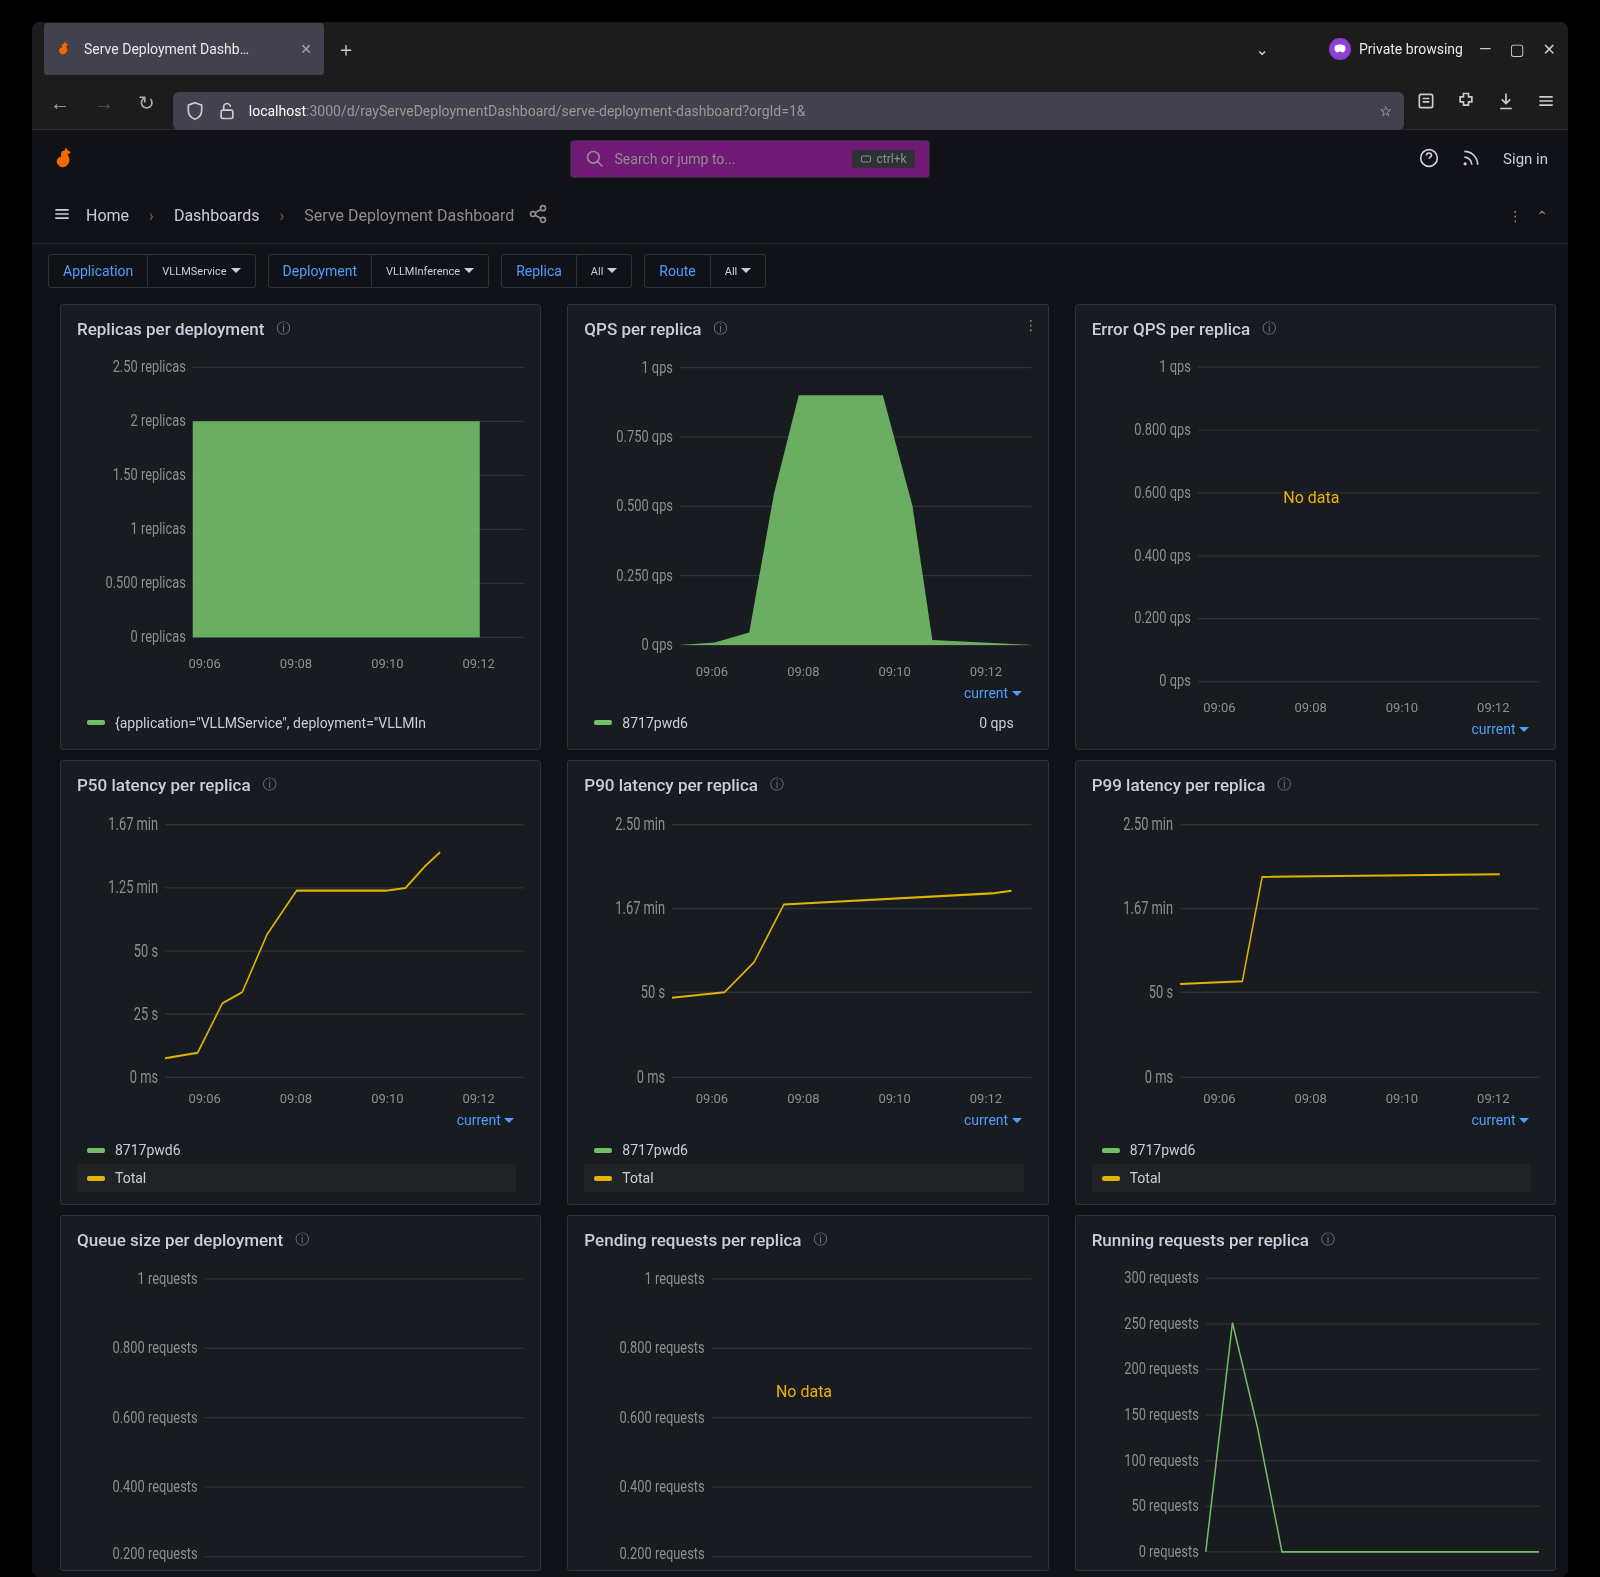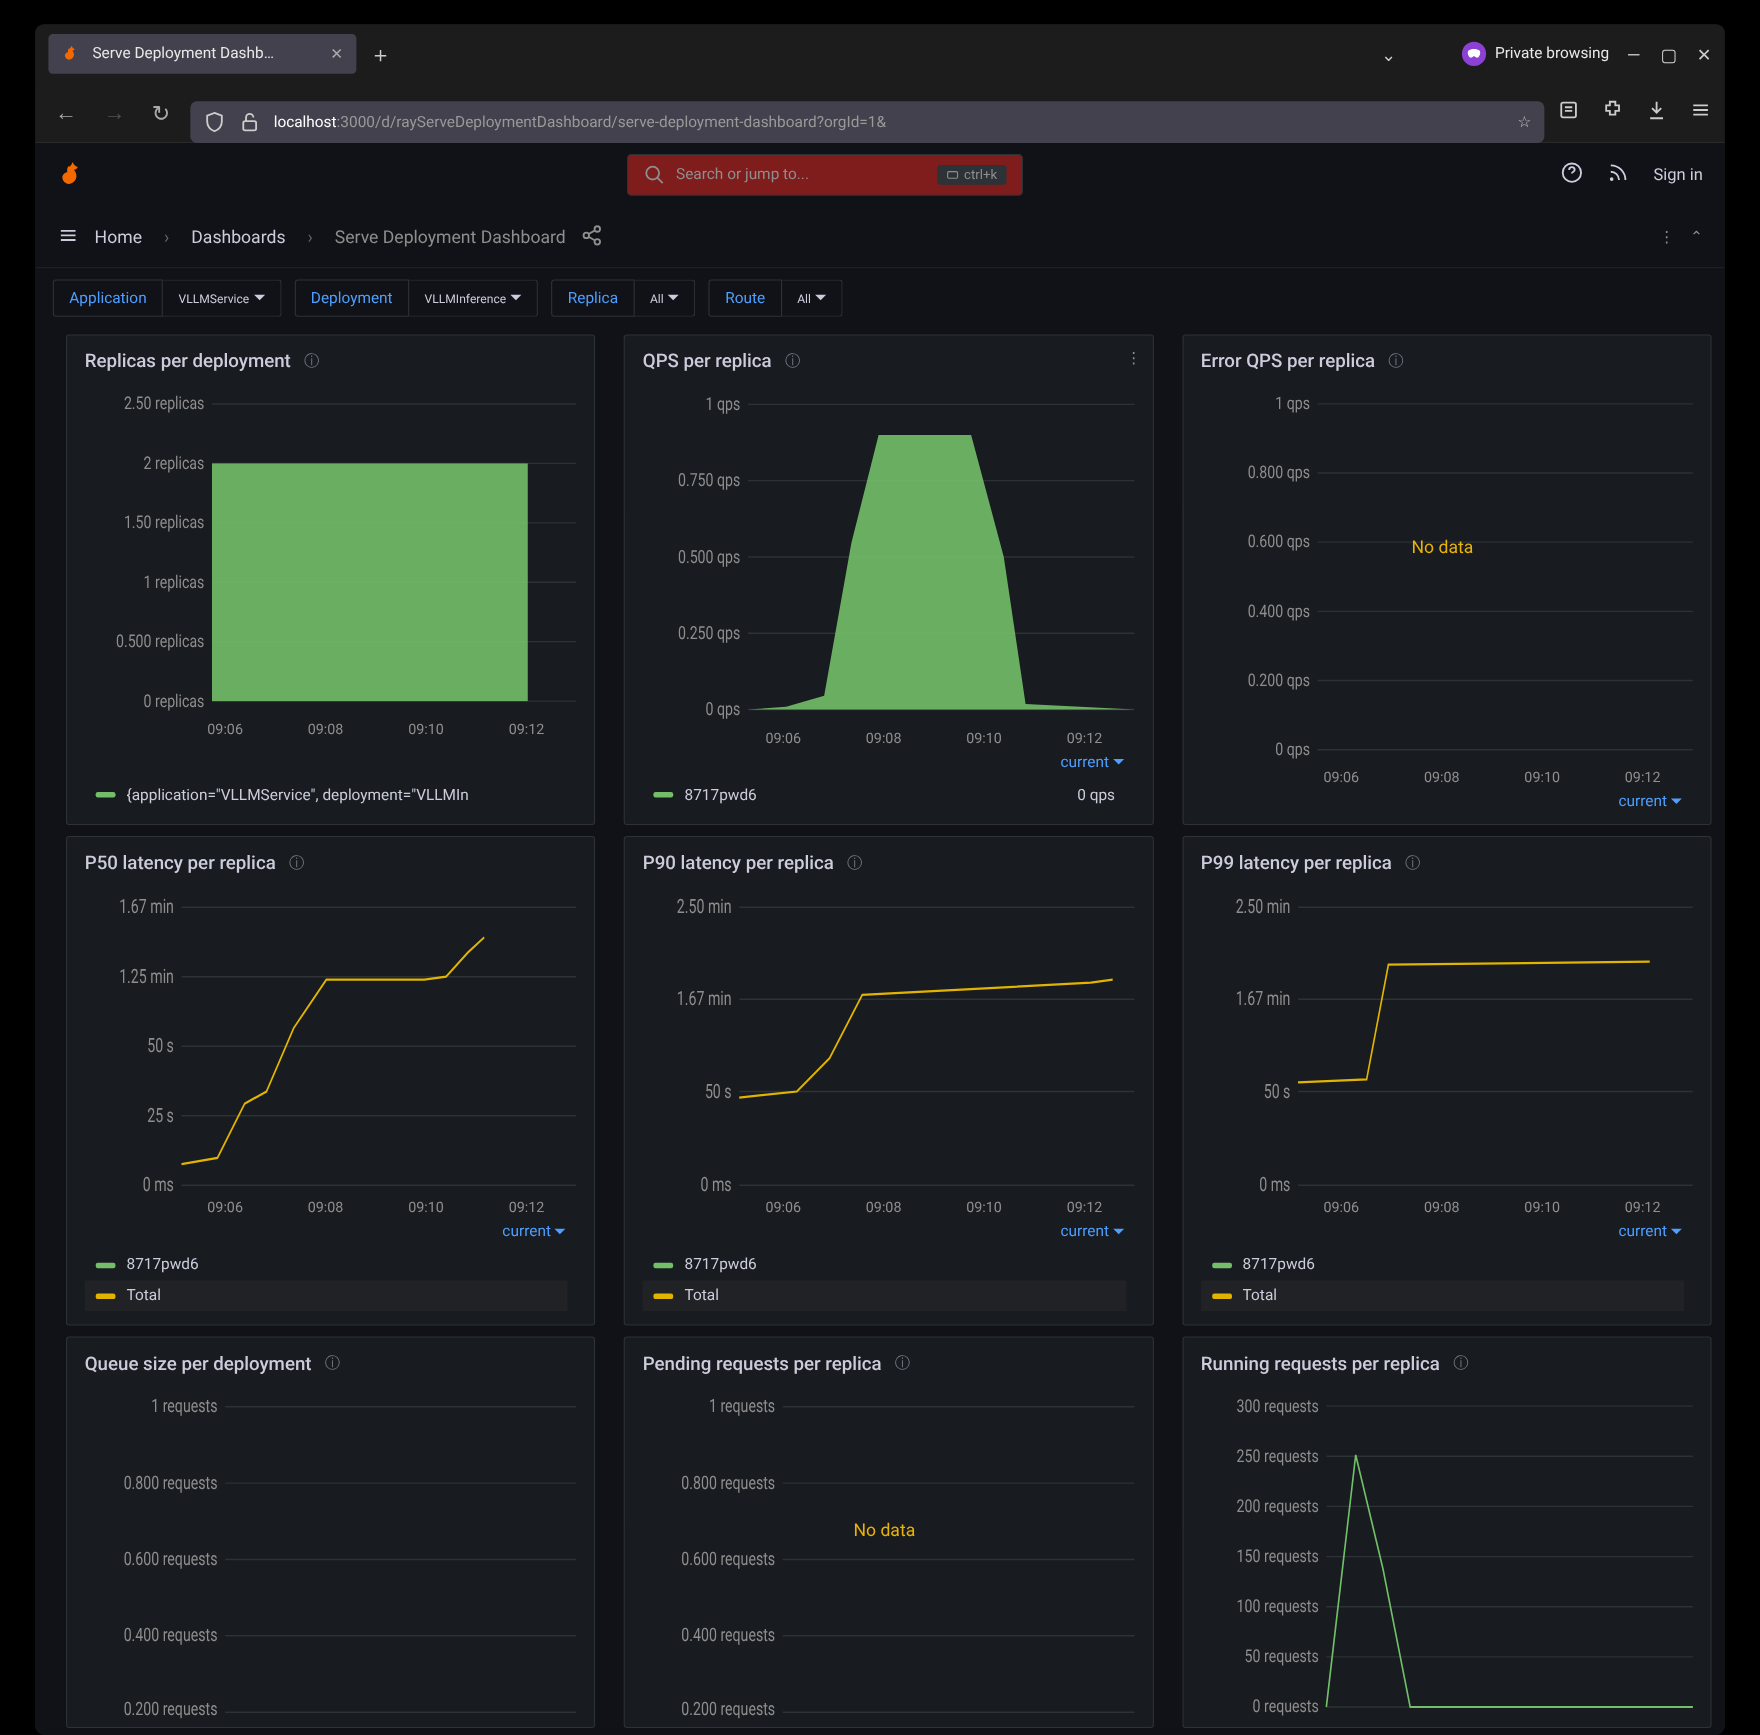--- a/index.html
+++ b/index.html
@@ -28,21 +28,21 @@
   .tab-bar {
     height: 54px;
     background: #1c1c1c;
     display: flex;
     align-items: center;
     padding: 0 12px;
   }
   .tab {
     background: #42414d;
     border-radius: 4px;
-    height: 36px;
+    height: 52px;
     display: flex;
     align-items: center;
     padding: 0 12px;
     gap: 10px;
     min-width: 280px;
     max-width: 300px;
   }
   .tab-favicon { width: 18px; height: 18px; }
   .tab-title { flex: 1; color: #e8e8e8; font-size: 14px; white-space: nowrap; overflow: hidden; }
   .tab-close { color: #aaa; cursor: pointer; }
@@ -90,21 +90,21 @@
     display: flex;
     align-items: center;
     padding: 0 20px;
     gap: 20px;
   }
   .grafana-logo { width: 28px; height: 28px; }
   .search-box {
     flex: 0 0 auto;
     margin-left: auto;
     margin-right: auto;
-    background: #7f1d1d;
+    background: #701a75;
     border: 1px solid #2c3235;
     border-radius: 4px;
     height: 38px;
     display: flex;
     align-items: center;
     padding: 0 14px;
     gap: 10px;
     color: #8e8e8e;
     width: 360px;
   }

